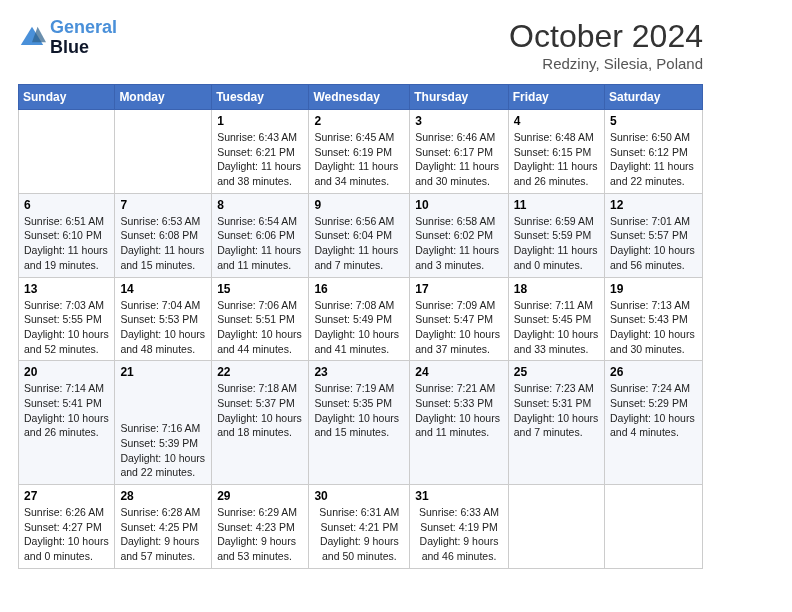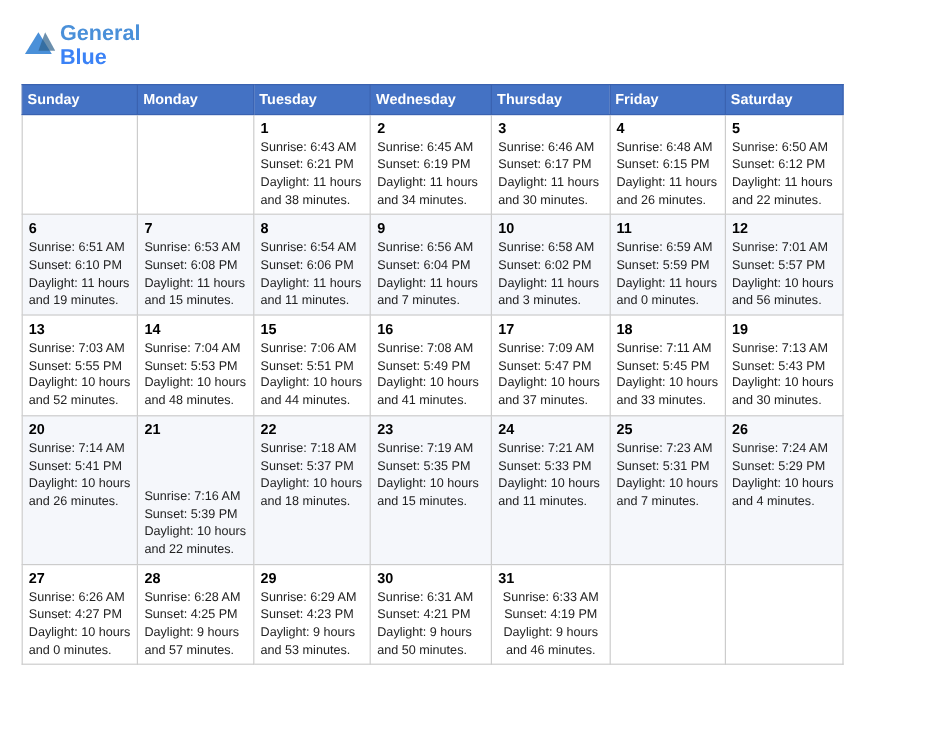--- a/index.html
+++ b/index.html
@@ -94,22 +94,26 @@
 
 <div class="page">
   <div class="header">
     <div class="logo">
       <svg class="logo-icon" viewBox="0 0 40 40">
         <polygon points="20,4 36,30 4,30" fill="#4a90d9"></polygon>
         <polygon points="28,4 40,26 20,26" fill="#2c5f8a" opacity="0.7"></polygon>
       </svg>
       <div class="logo-text">
         <span>General</span><br>
-        <span style="color:#3b82f6">Blue</span>
+        <span style="color:#0f172a">Blue</span>
       </div>
+    </div>
+    <div class="title-block">
+      <div class="main-title">October 2024</div>
+      <div class="subtitle">Redziny, Silesia, Poland</div>
     </div>
   </div>
 
   <table class="calendar">
     <thead>
       <tr>
       <th>Sunday</th>
           <th>Monday</th>
           <th>Tuesday</th>
           <th>Wednesday</th>
@@ -299,21 +303,21 @@
 Daylight: 9 hours and 57 minutes.</div>
           </td>
           <td>
             <span class="day-num">29</span>
             <div class="day-info" style="white-space: pre-line;">Sunrise: 6:29 AM
 Sunset: 4:23 PM
 Daylight: 9 hours and 53 minutes.</div>
           </td>
           <td>
             <span class="day-num">30</span>
-            <div class="day-info" style="white-space: pre-line;">Sunrise: 6:31 AM
+            <div class="day-info" style="white-space: pre-line; text-align: center;">Sunrise: 6:31 AM
 Sunset: 4:21 PM
 Daylight: 9 hours and 50 minutes.</div>
           </td>
           <td>
             <span class="day-num">31</span>
             <div class="day-info" style="white-space: pre-line; text-align: center;">Sunrise: 6:33 AM
 Sunset: 4:19 PM
 Daylight: 9 hours and 46 minutes.</div>
           </td>
           <td class="empty"></td>

